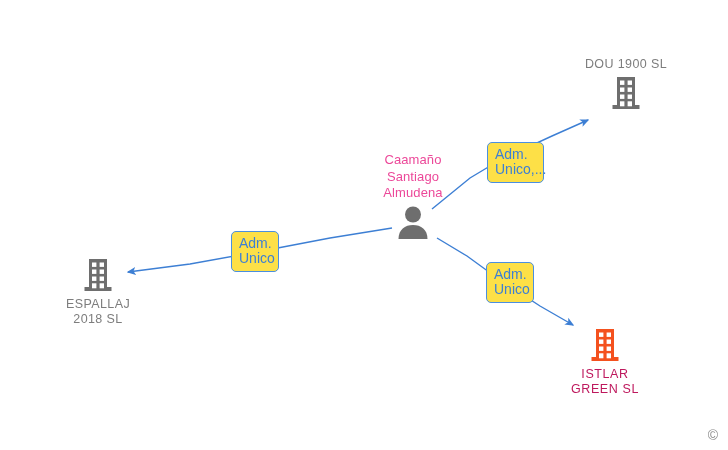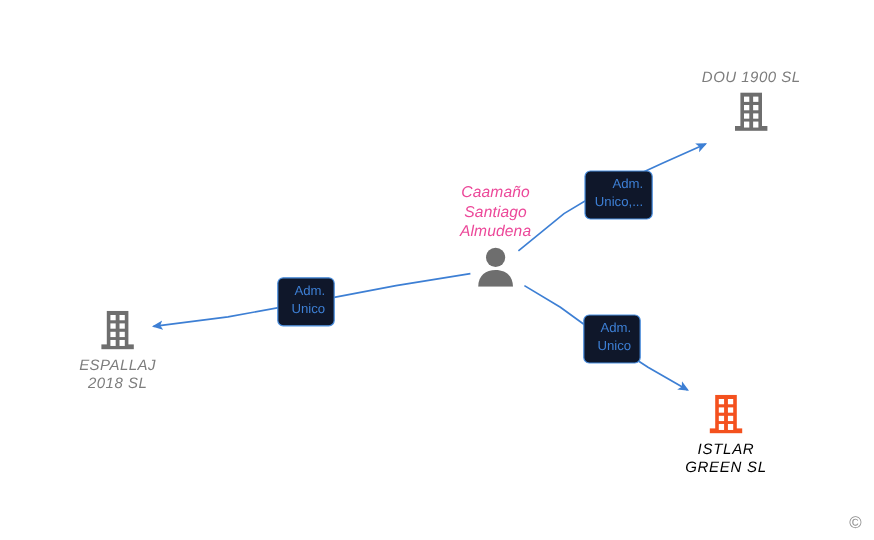--- a/index.html
+++ b/index.html
@@ -23,35 +23,34 @@
     top: 0;
     width: 728px;
     height: 450px;
   }
 
   
   .node {
     position: absolute;
     text-align: center;
     width: 140px;
-    font-style: italic;
   }
   .node .ico {
     display: block;
     line-height: 0;
   }
   .node .caption {
     color: #7d7d7d;
     font-size: 12.5px;
     line-height: 15px;
     letter-spacing: .4px;
     white-space: pre-line;
   }
   .node.company-orange .caption {
-    color: #000000;
+    color: #be185d;
     letter-spacing: .6px;
   }
 
   
   #node-person {
     left: 343px;
     top: 152px;
   }
   #node-person .caption {
     color: #ec4899;
@@ -87,25 +86,25 @@
   #node-istlar .caption {
     margin-top: 4px;
     font-size: 12.5px;
   }
 
   
   .edge-label {
     position: absolute;
     border: 1px solid #4a8fe0;
     border-radius: 5px;
-    background: #0f172a;
+    background: #fde047;
     color: #3d7fd4;
-    font-size: 11px;
+    font-size: 14px;
     line-height: 15px;
-    text-align: right;
+    text-align: left;
     padding: 4px 7px 5px 7px;
     white-space: pre-line;
     box-sizing: border-box;
   }
   #label-dou    { left: 487px; top: 142px; width: 57px; }
   #label-espallaj { left: 231px; top: 231px; width: 48px; }
   #label-istlar   { left: 486px; top: 262px; width: 48px; }
 
   
   #watermark {

